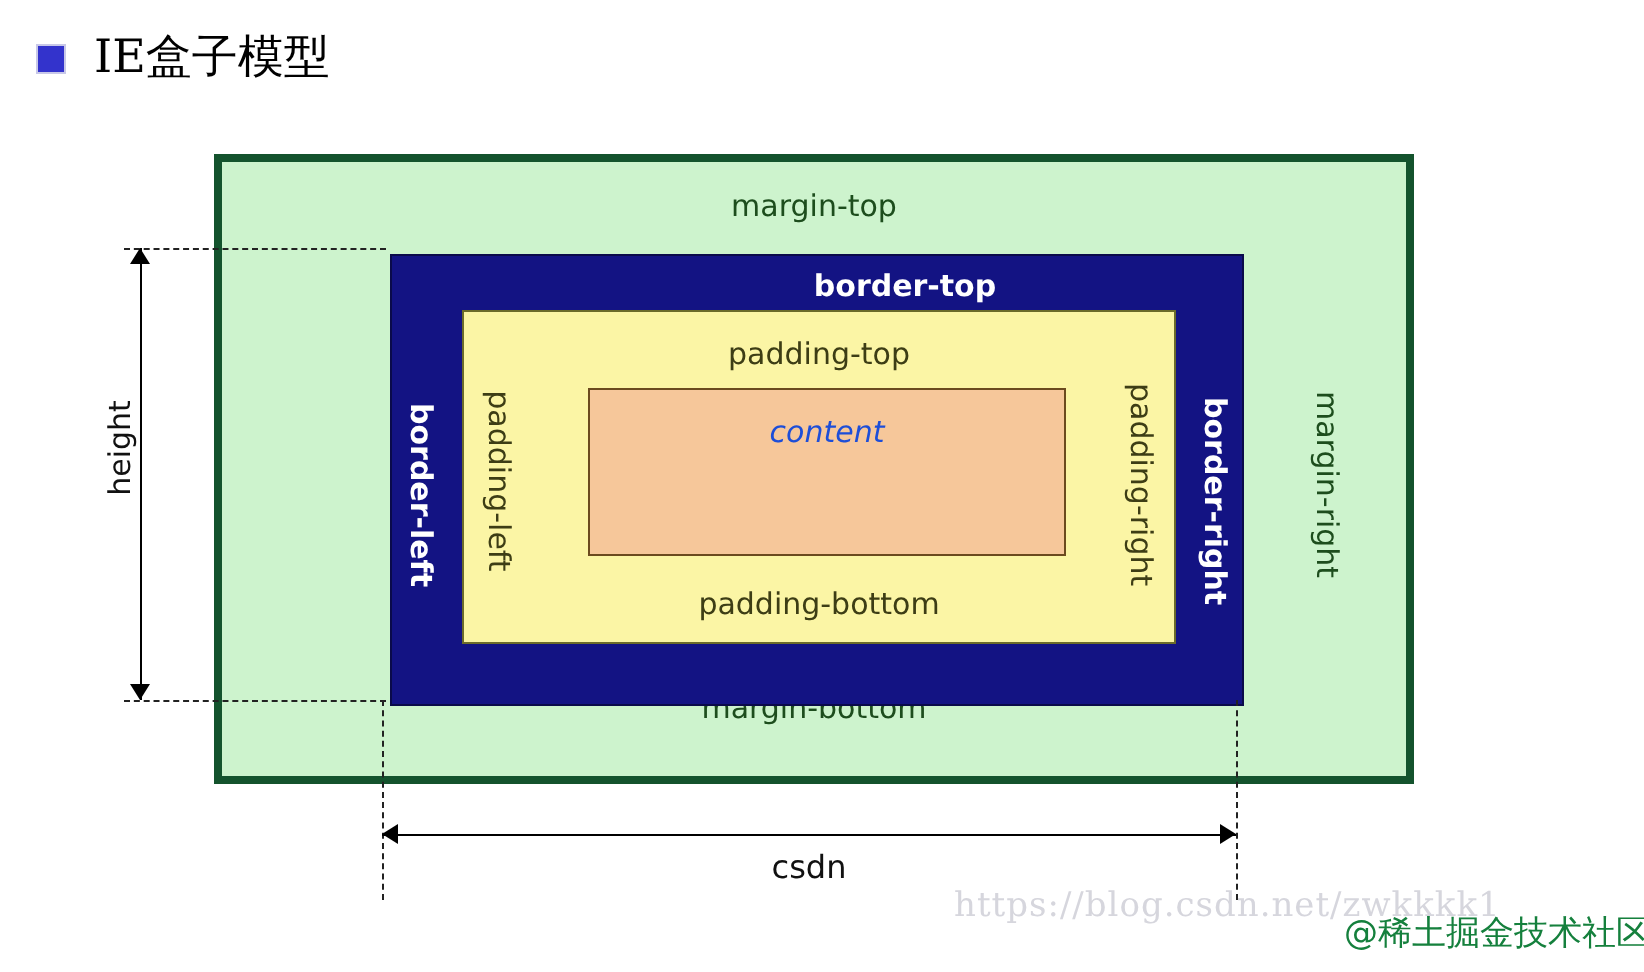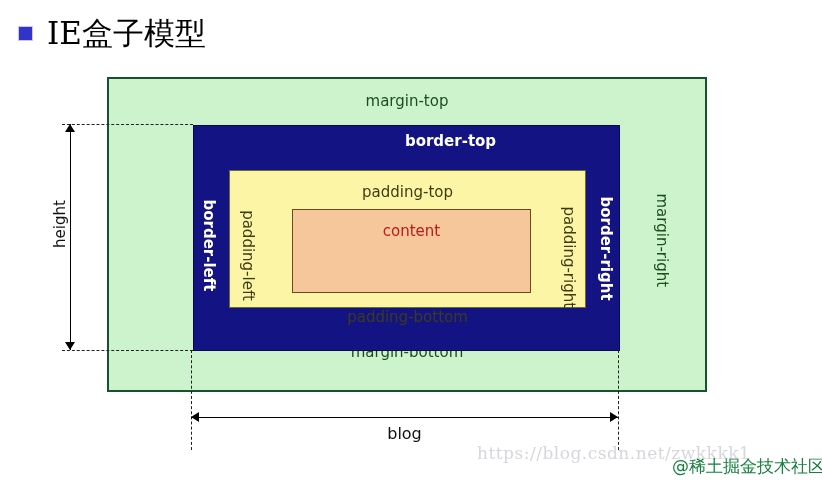--- a/index.html
+++ b/index.html
@@ -27,53 +27,53 @@
   #title-bullet {
     width: 15px;
     height: 15px;
     background: #3333cc;
     border: 1px solid #c8c8e8;
     box-sizing: border-box;
     flex: none;
   }
   #title-text {
     font-family: "DejaVu Serif", "Liberation Serif", serif;
-    font-size: 31px;
+    font-size: 23px;
     color: #000000;
     line-height: 1;
     white-space: nowrap;
   }
 
   
   #margin-box {
     position: absolute;
     left: 107px;
     top: 77px;
     width: 600px;
     height: 315px;
     background: #cdf3cd;
-    border: 2px solid #14532d;
+    border: 4px solid #14532d;
     box-sizing: border-box;
   }
   #border-box {
     position: absolute;
     left: 84px;          
     top: 46px;           
     width: 427px;        
     height: 226px;       
     background: #131383;
     border: 1px solid #0a0a4a;
     box-sizing: border-box;
   }
   #padding-box {
     position: absolute;
     left: 35px;          
-    top: 44px;           
+    top: 27px;           
     width: 357px;        
-    height: 138px;       
+    height: 167px;       
     background: #fbf5a5;
     border: 1px solid #6b6b2a;
     box-sizing: border-box;
   }
   #content-box {
     position: absolute;
     left: 62px;          
     top: 38px;           
     width: 239px;        
     height: 84px;        
@@ -84,21 +84,21 @@
 
   
   .lbl {
     position: absolute;
     white-space: nowrap;
     line-height: 1;
   }
   .lbl-green { color: #1d4d1d; font-size: 15px; }
   .lbl-navy  { color: #ffffff; font-size: 15px; font-weight: bold; margin-left: 44px; }
   .lbl-yellow{ color: #3d3d15; font-size: 15px; }
-  .lbl-content { color: #b91c1c; font-size: 15px; }
+  .lbl-content { color: #1d4ed8; font-size: 15px; font-style: italic; }
 
   
   .h-lbl {
     left: 0;
     width: 100%;
     text-align: center;
   }
 
   
   .v-lbl {
@@ -252,16 +252,16 @@
 <div class="dash-v" style="left:618px; top:350px; height:100px;"></div>
 
 <div id="height-arrow"></div>
 <div class="arr arr-up" style="left:65px; top:124px;"></div>
 <div class="arr arr-down" style="left:65px; top:342px;"></div>
 <div id="height-label">height</div>
 
 <div id="width-arrow"></div>
 <div class="arr arr-left" style="left:191px; top:412px;"></div>
 <div class="arr arr-right" style="left:610px; top:412px;"></div>
-<div id="width-label">blog</div>
+<div id="width-label">csdn</div>
 
 <div id="wm-url">https://blog.csdn.net/zwkkkk1</div>
 <div id="wm-brand">@稀土掘金技术社区</div>
 
 </body></html>

